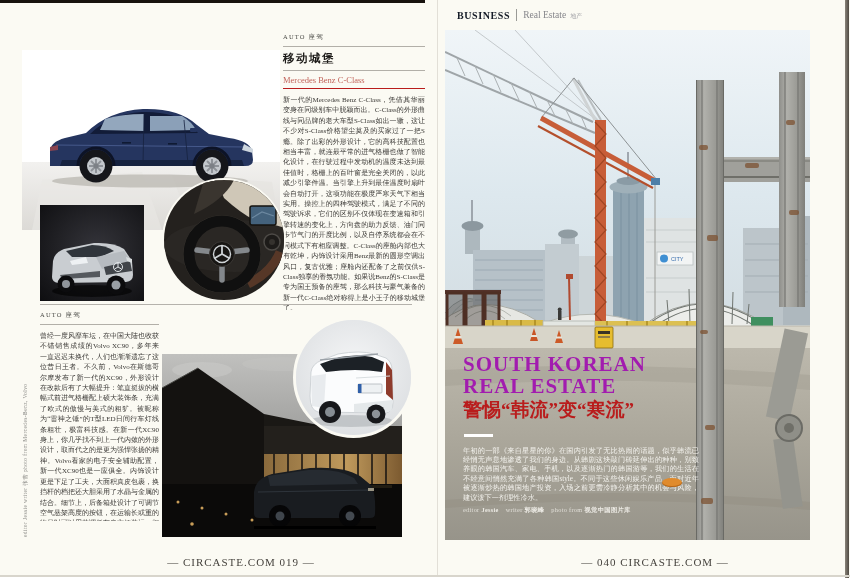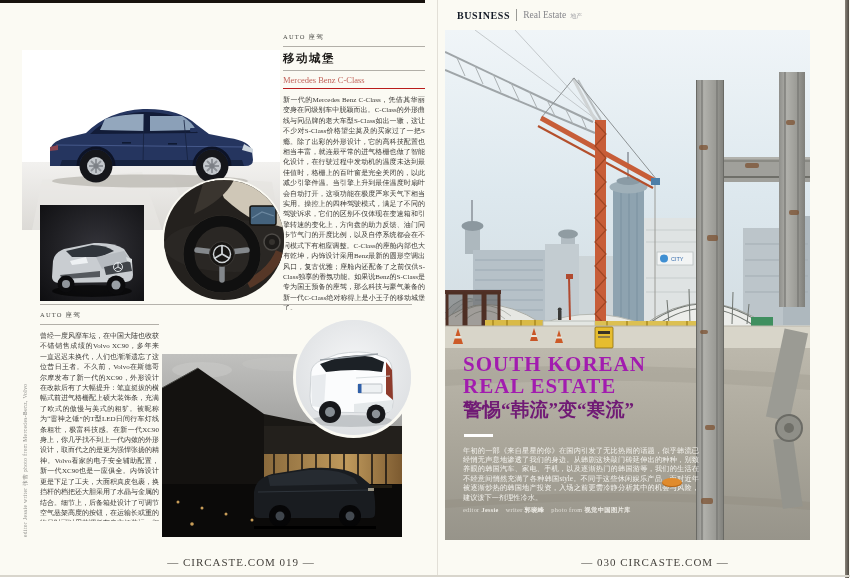--- a/index.html
+++ b/index.html
@@ -44,21 +44,21 @@
   
   .page-right{position:absolute;left:437px;top:0;width:413px;height:576px;}
   .rp-header{position:absolute;left:20px;top:9px;display:flex;align-items:center;}
   .rp-section{font-size:10px;font-weight:bold;letter-spacing:.6px;color:#141a26;}
   .rp-sep{width:1px;height:12px;background:#9a9a96;margin:0 6px;}
   .rp-cat{font-size:9.5px;color:#85858a;}
   .rp-cat-cn{font-size:6px;color:#9a9aa0;margin-left:4px;padding-top:2px;}
   .photo-construction{left:8px;top:30px;width:365px;height:510px;}
   .overlay{position:absolute;left:18px;top:323px;width:245px;z-index:3;}
   .feat-title{font-size:21px;font-weight:bold;letter-spacing:1px;line-height:22px;color:#a21caf;}
-  .feat-cn{font-size:19px;font-weight:bold;color:#701a75;margin-top:2px;line-height:22px;}
+  .feat-cn{font-size:19px;font-weight:bold;color:#b91c1c;margin-top:2px;line-height:22px;}
   .feat-rule{width:29px;height:2.5px;background:#ffffff;margin:13px 0 0 1px;}
   .feat-heading{font-size:15px;font-weight:bold;letter-spacing:1.5px;color:#ffffff;margin-top:9px;}
   .feat-intro{margin-top:10px;width:236px;font-size:7.2px;line-height:9.4px;
               text-align:justify;color:#f4f3ee;}
   .feat-credits{margin-top:3px;font-size:6.3px;color:#eceae4;letter-spacing:.3px;}
   .feat-credits .cl{opacity:.85;margin-right:2px;}
   .feat-credits .cn{font-weight:bold;margin-right:7px;}
   .badge{position:absolute;left:217px;top:448px;width:20px;height:9px;border-radius:50%;
          background:#e08b2d;box-shadow:inset 0 -1px 0 #b5671a;z-index:4;}
 </style>
@@ -501,18 +501,18 @@
         <div class="feat-cn">警惕“韩流”变“寒流”</div>
         <div class="feat-rule"></div>
         <div class="feat-intro">年初的一部《来自星星的你》在国内引发了无比热闹的话题，似乎韩流已经悄无声息地渗透了我们的身边。从韩剧这块敲门砖延伸出的种种，别致养眼的韩国汽车、家电、手机，以及逐渐热门的韩国游等，我们的生活在不经意间悄然充满了各种韩国style。不同于这些休闲娱乐产品，面对近年被逐渐炒热的韩国地产投资，入场之前更需冷静分析其中的机会与风险，建议泼下一剂理性冷水。</div>
         <div class="feat-credits">
           <span class="cl">editor</span><span class="cn">Jessie</span><span class="cl">writer</span><span class="cn">郭晓峰</span><span class="cl">photo from</span><span class="cn">视觉中国图片库</span>
         </div>
       </div>
       <div class="badge"></div>
     </div>
 
-    <div class="footer footer-right">— 030 CIRCASTE.COM —</div>
+    <div class="footer footer-right">— 040 CIRCASTE.COM —</div>
   </div>
 
   <div class="edge-right"></div>
   <div class="edge-bottom"></div>
 </div>
 
 </body></html>

